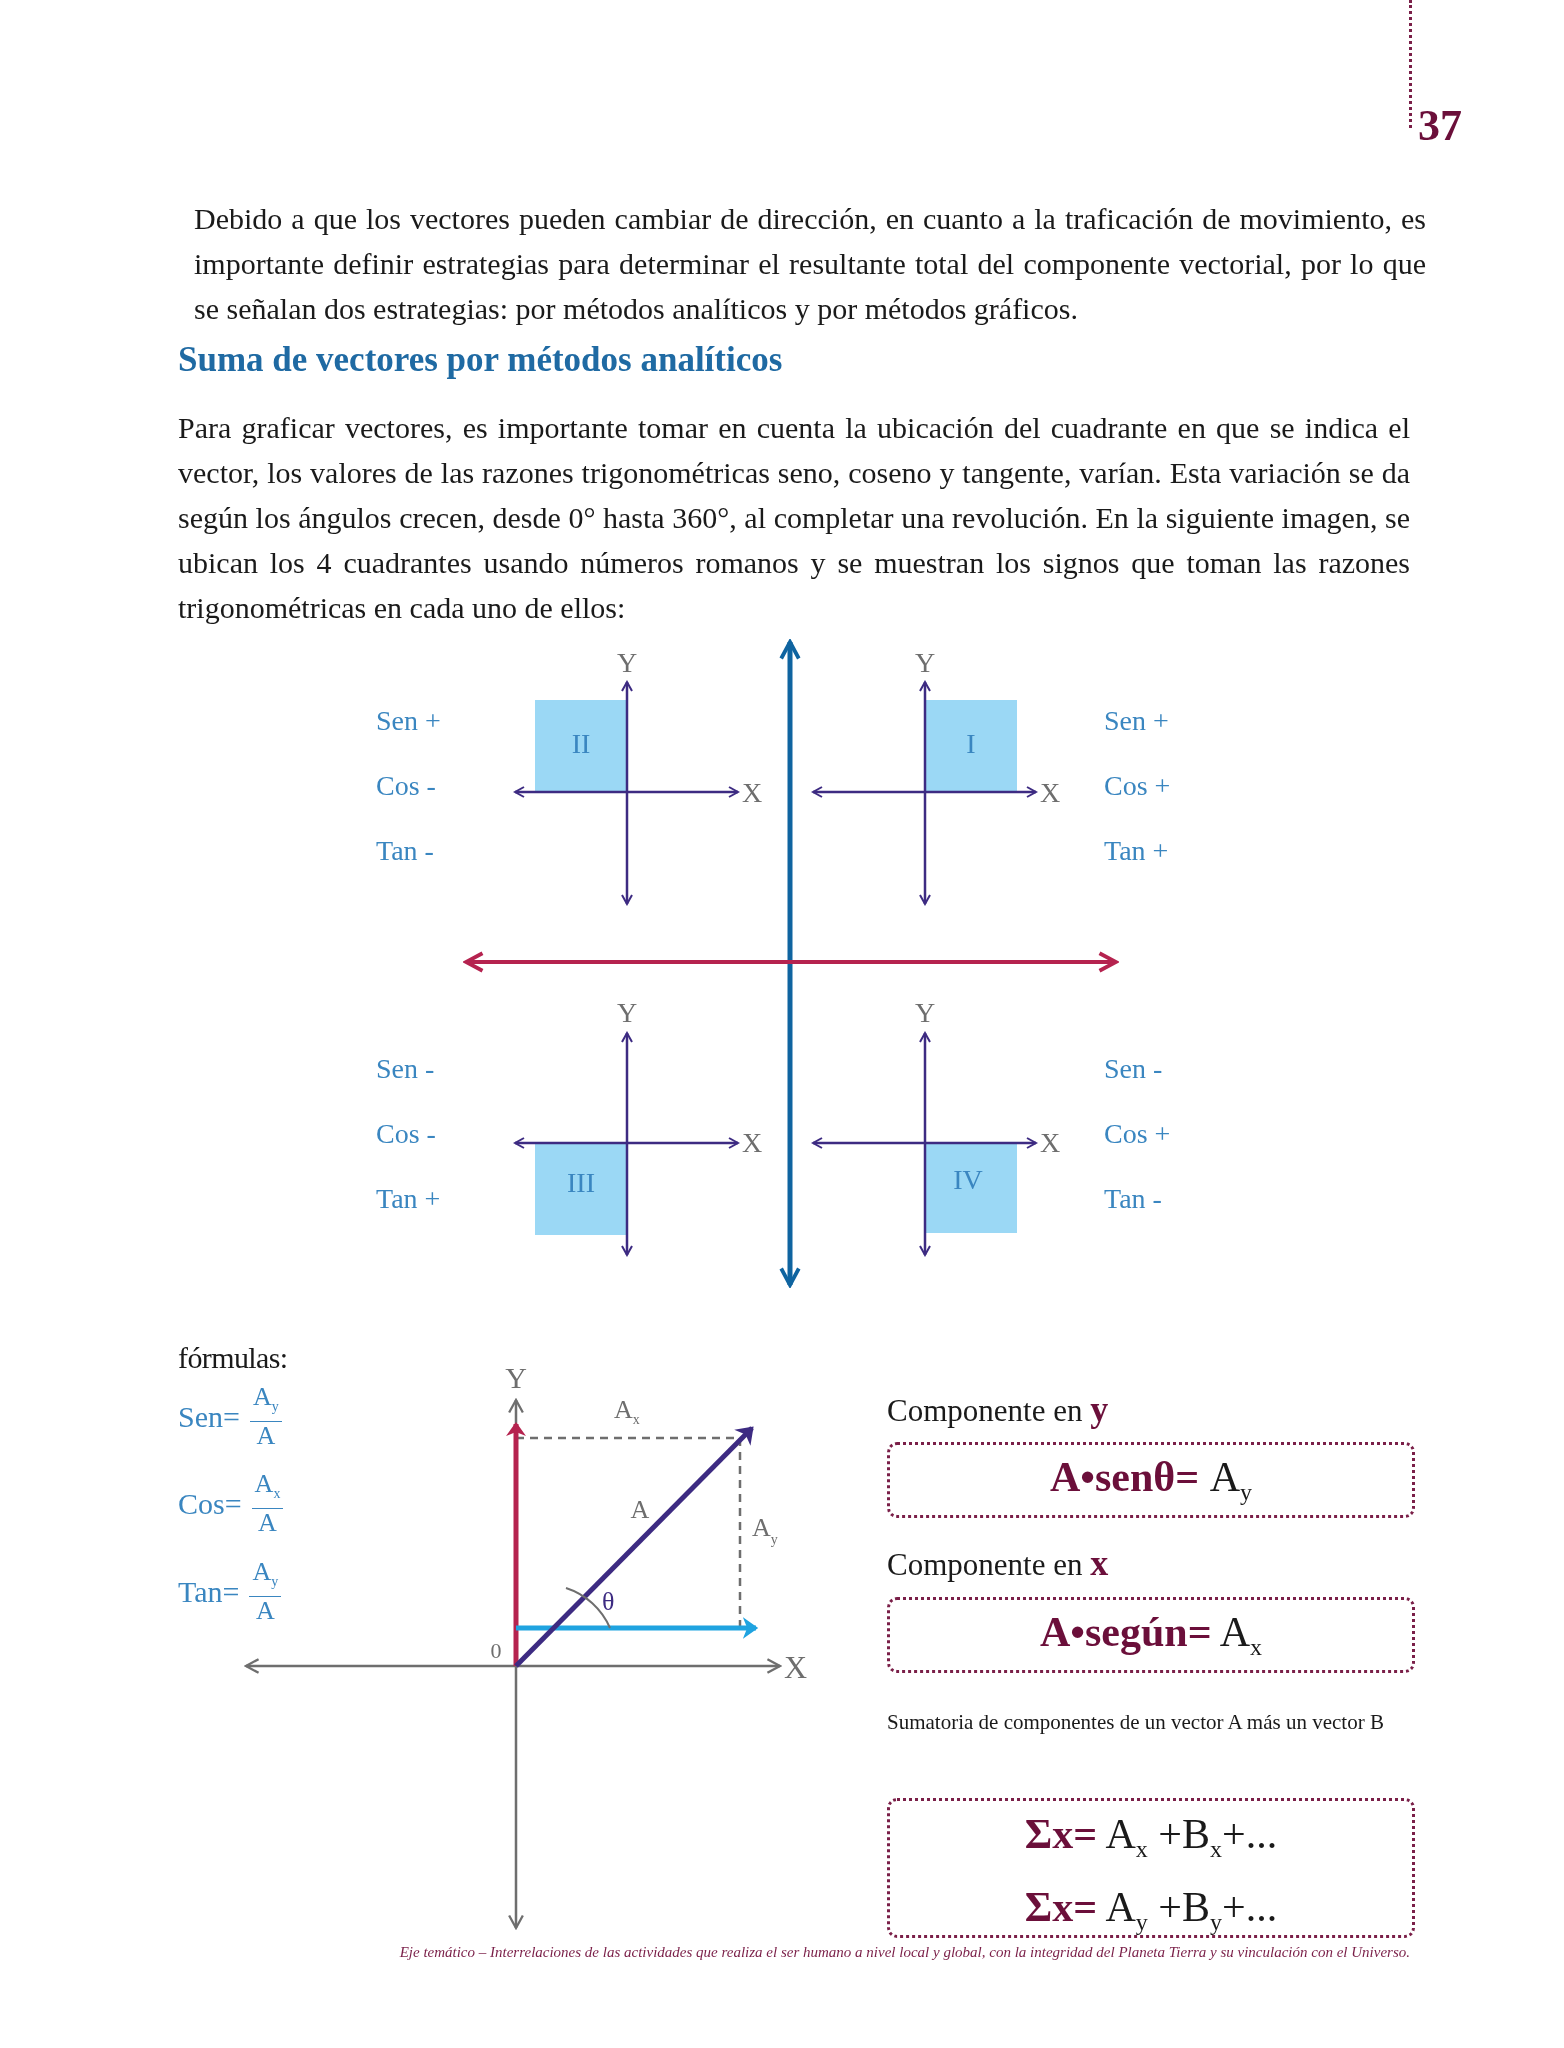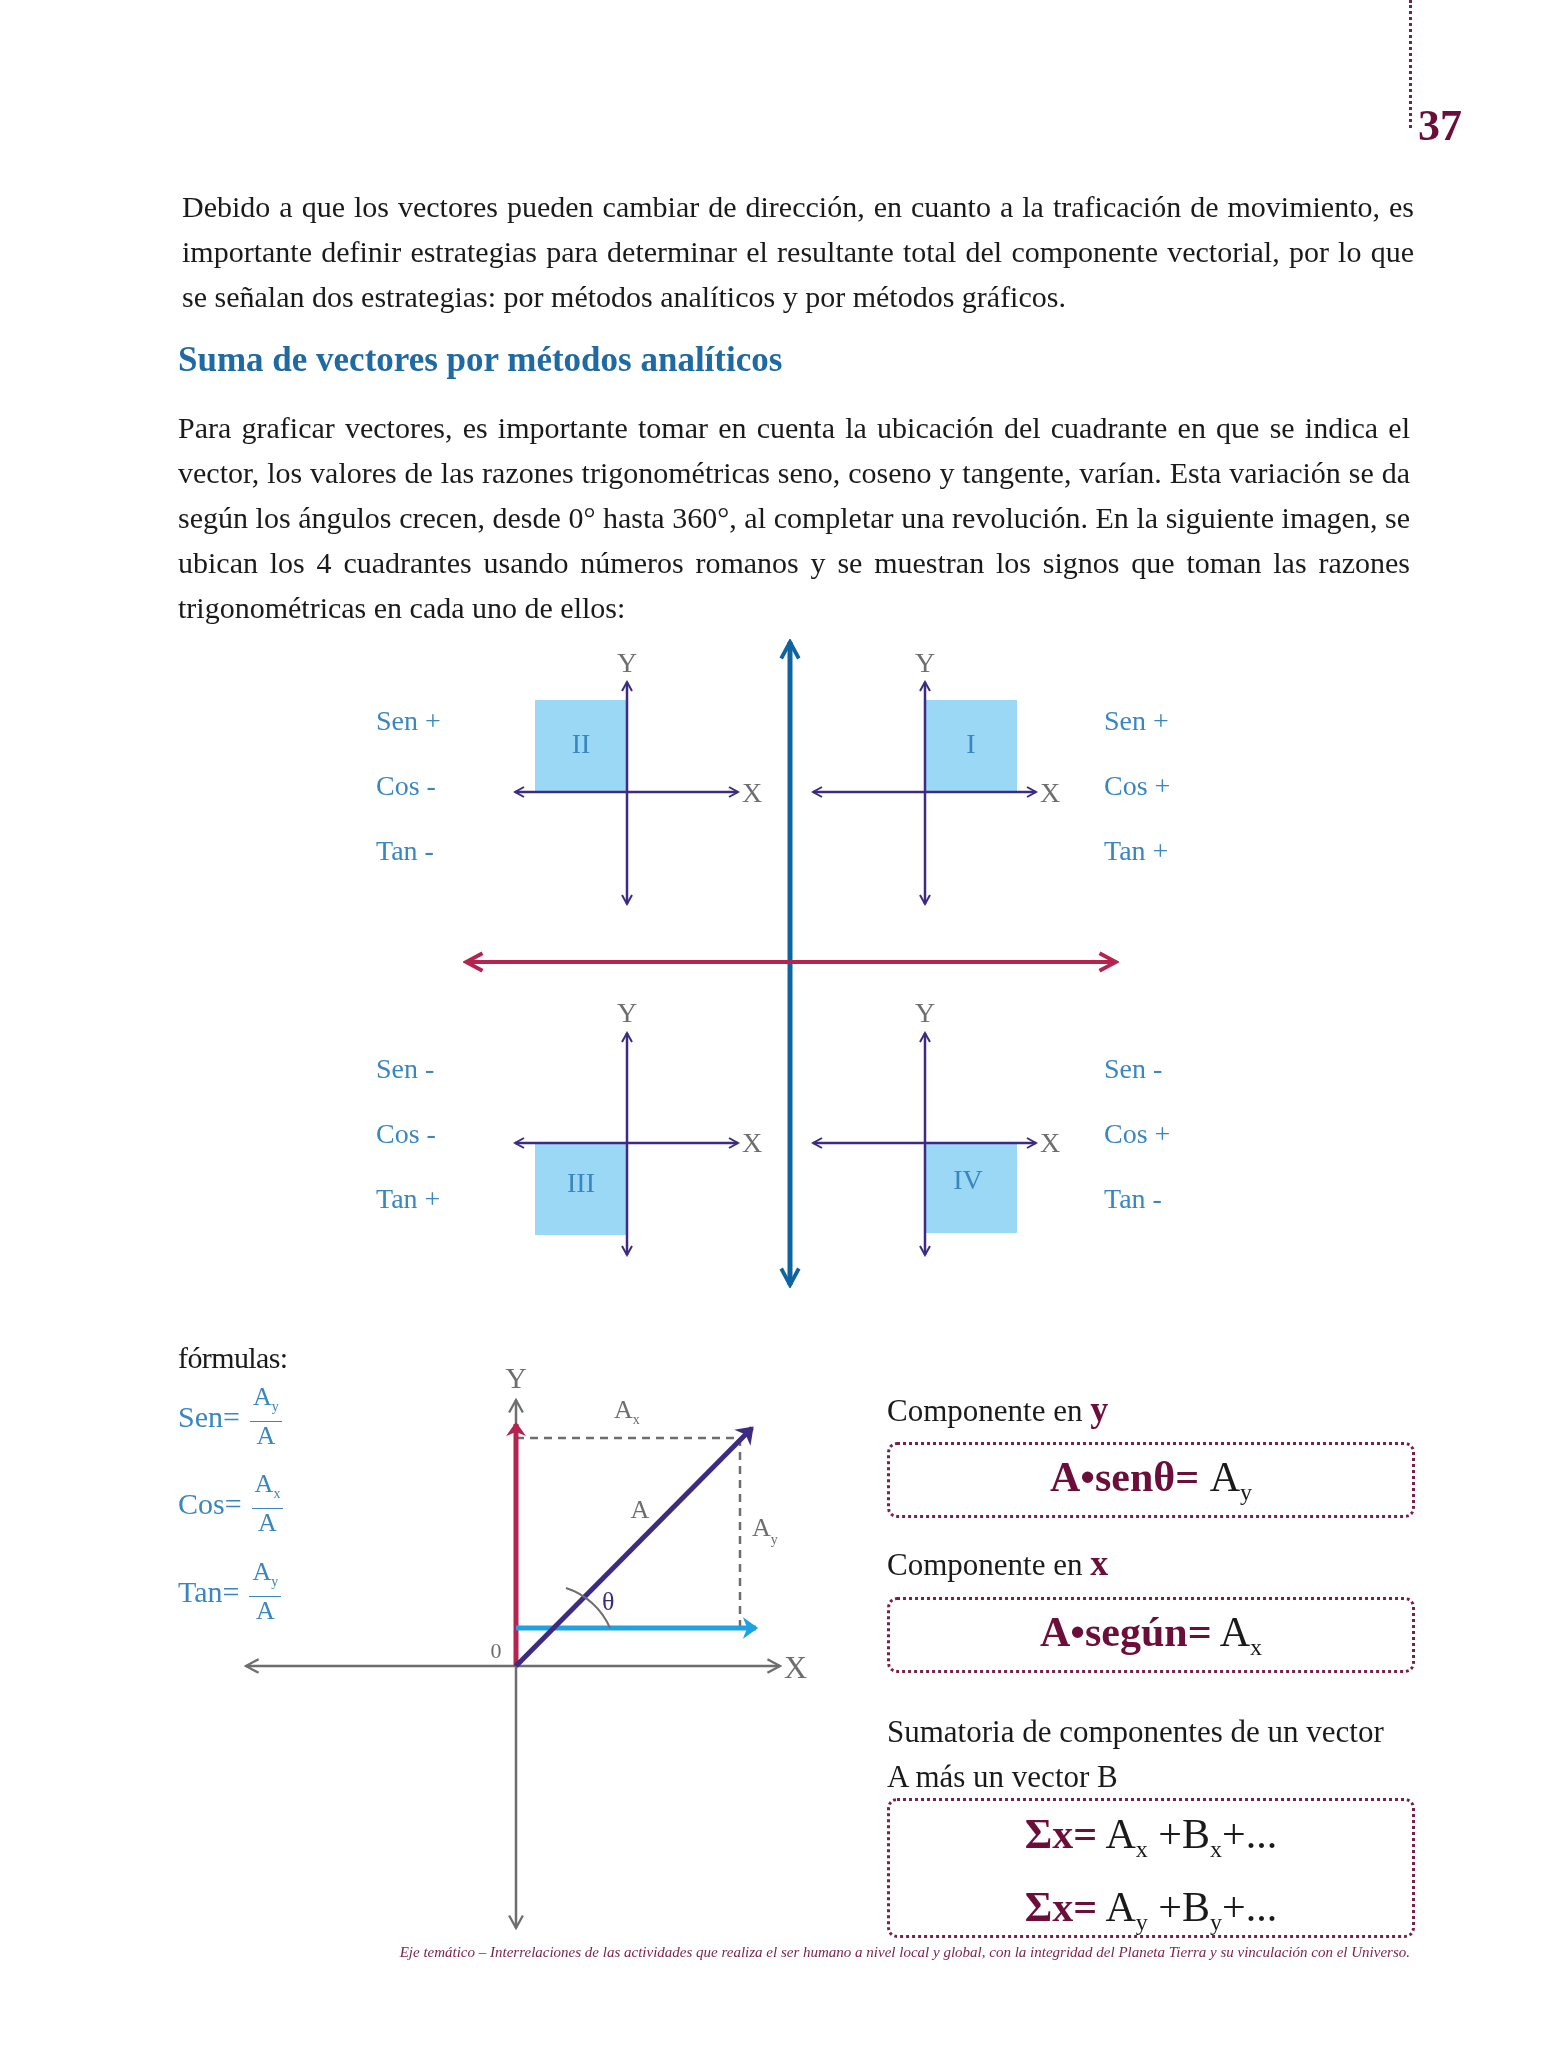--- a/index.html
+++ b/index.html
@@ -16,30 +16,30 @@
   .trig .lbl{display:inline-block;vertical-align:middle;}
   .frac{display:inline-block;vertical-align:middle;text-align:center;margin-left:10px;font-size:26px;line-height:28px;}
   .frac .num{display:block;border-bottom:1.5px solid #3a86c0;padding:0 3px;}
   .frac sub{font-size:14px;}
   .comp-label{position:absolute;left:887px;font-size:31px;}
   .comp-label b{color:#6b0f3a;font-size:36px;}
   .box{position:absolute;left:887px;width:522px;border:3px dotted #7a1f48;border-radius:10px;text-align:center;}
   .eq{font-size:42px;color:#1a1a1a;}
   .eq .kw{color:#6b0f3a;font-weight:bold;text-align:center;}
   .eq sub{font-size:24px;}
-  .sum-label{position:absolute;left:887px;top:1700px;width:500px;font-size:31px;line-height:45px;margin-top:9px;}
+  .sum-label{position:absolute;left:887px;top:1700px;width:500px;font-size:21px;line-height:45px;}
   .footer{position:absolute;left:0;width:1410px;top:1944px;text-align:right;font-style:italic;font-size:15px;color:#7a1f48;}
 </style>
 </head>
 <body>
 
 <div class="page-rule"></div>
 <div class="page-number">37</div>
 
-<p class="para p1" style="margin:4px">Debido a que los vectores pueden cambiar de dirección, en cuanto a la traficación de movimiento, es importante definir estrategias para determinar el resultante total del componente vectorial, por lo que se señalan dos estrategias: por métodos analíticos y por métodos gráficos.</p>
+<p class="para p1" style="margin:16px">Debido a que los vectores pueden cambiar de dirección, en cuanto a la traficación de movimiento, es importante definir estrategias para determinar el resultante total del componente vectorial, por lo que se señalan dos estrategias: por métodos analíticos y por métodos gráficos.</p>
 
 <h2 class="heading" style="margin:0">Suma de vectores por métodos analíticos</h2>
 
 <p class="para p2" style="margin:0">Para graficar vectores, es importante tomar en cuenta la ubicación del cuadrante en que se indica el vector, los valores de las razones trigonométricas seno, coseno y tangente, varían. Esta variación se da según los ángulos crecen, desde 0° hasta 360°, al completar una revolución. En la siguiente imagen, se ubican los 4 cuadrantes usando números romanos y se muestran los signos que toman las razones trigonométricas en cada uno de ellos:</p>
 
 <svg style="position:absolute;left:0;top:0" width="1564" height="1300" viewBox="0 0 1564 1300">
   <defs>
     <marker id="openArrowPurple" viewBox="0 0 12 12" refX="10" refY="6" markerWidth="12" markerHeight="12" orient="auto-start-reverse" markerUnits="userSpaceOnUse">
       <path d="M1,1 L10,6 L1,11" fill="none" stroke="#3d2b82" stroke-width="2"></path>
     </marker>

